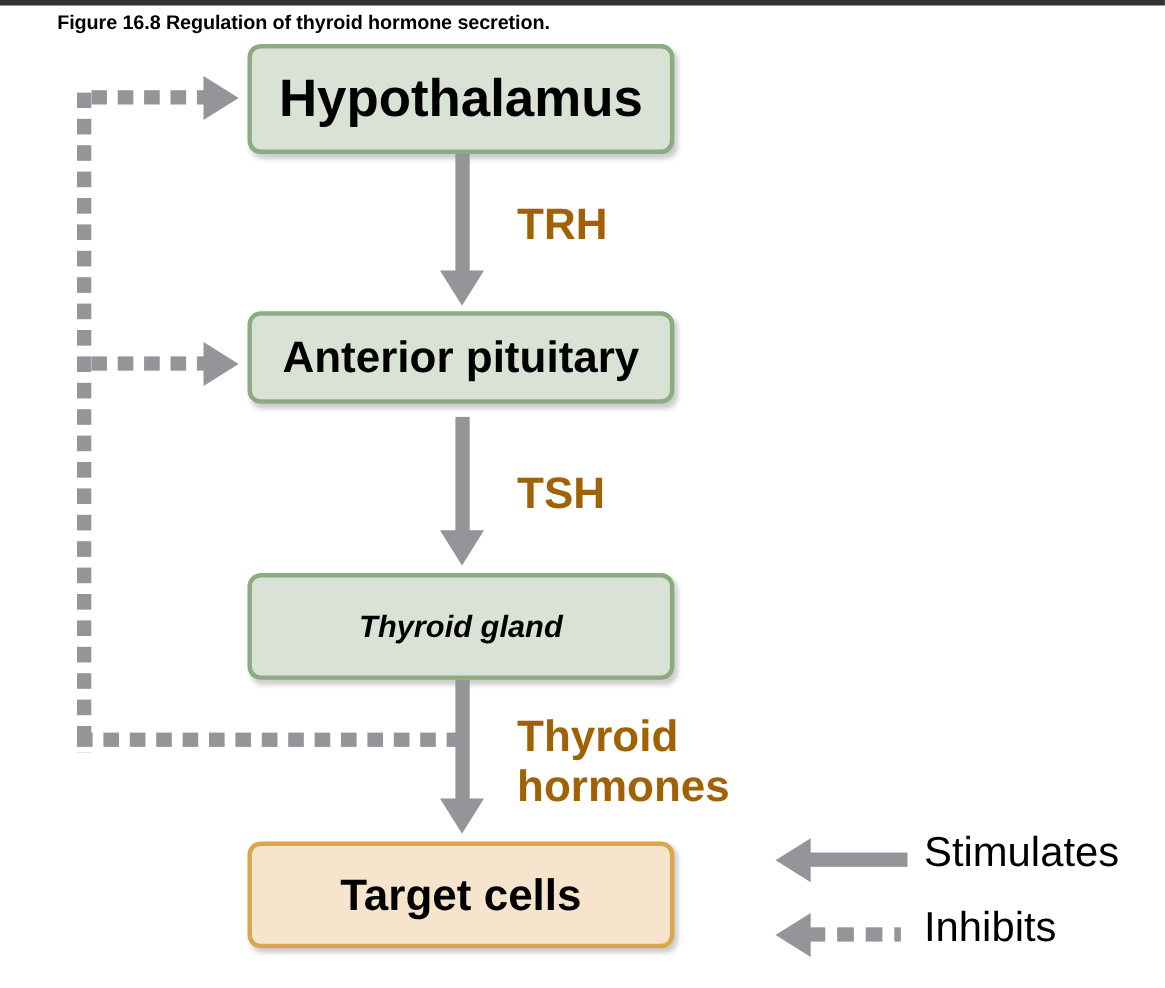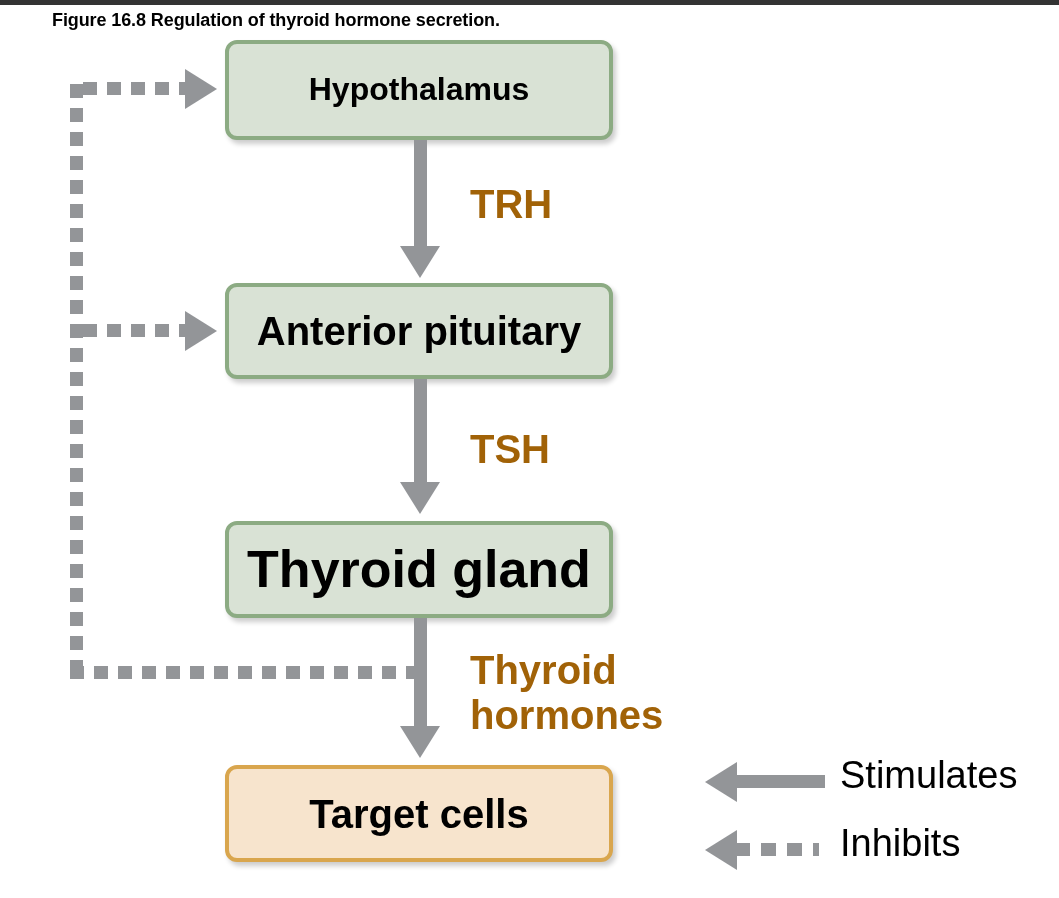--- a/index.html
+++ b/index.html
@@ -31,23 +31,23 @@
     line-height:1.05;
   }
   .node.green{
     background:#d9e2d5;
     border:4px solid #8cab83;
   }
   .node.orange{
     background:#f7e4cd;
     border:4px solid #d9a64e;
   }
-  #node-hypothalamus{left:225px;top:40px;width:388px;height:100px;font-size:32px;}
-  #node-anterior-pituitary{left:225px;top:283px;width:388px;height:96px;font-size:40px;}
-  #node-thyroid-gland{left:225px;top:521px;width:388px;height:97px;font-size:52px;}
+  #node-hypothalamus{left:225px;top:40px;width:388px;height:100px;font-size:48px;}
+  #node-anterior-pituitary{left:225px;top:283px;width:388px;height:84px;font-size:40px;}
+  #node-thyroid-gland{left:225px;top:521px;width:388px;height:97px;font-size:28px;font-style:italic;}
   #node-target-cells{left:225px;top:765px;width:388px;height:97px;font-size:40px;}
 
   
   .arrow-stem{
     position:absolute;background:#939598;width:13px;
   }
   .arrow-head-down{
     position:absolute;width:0;height:0;
     border-left:20px solid transparent;
     border-right:20px solid transparent;

